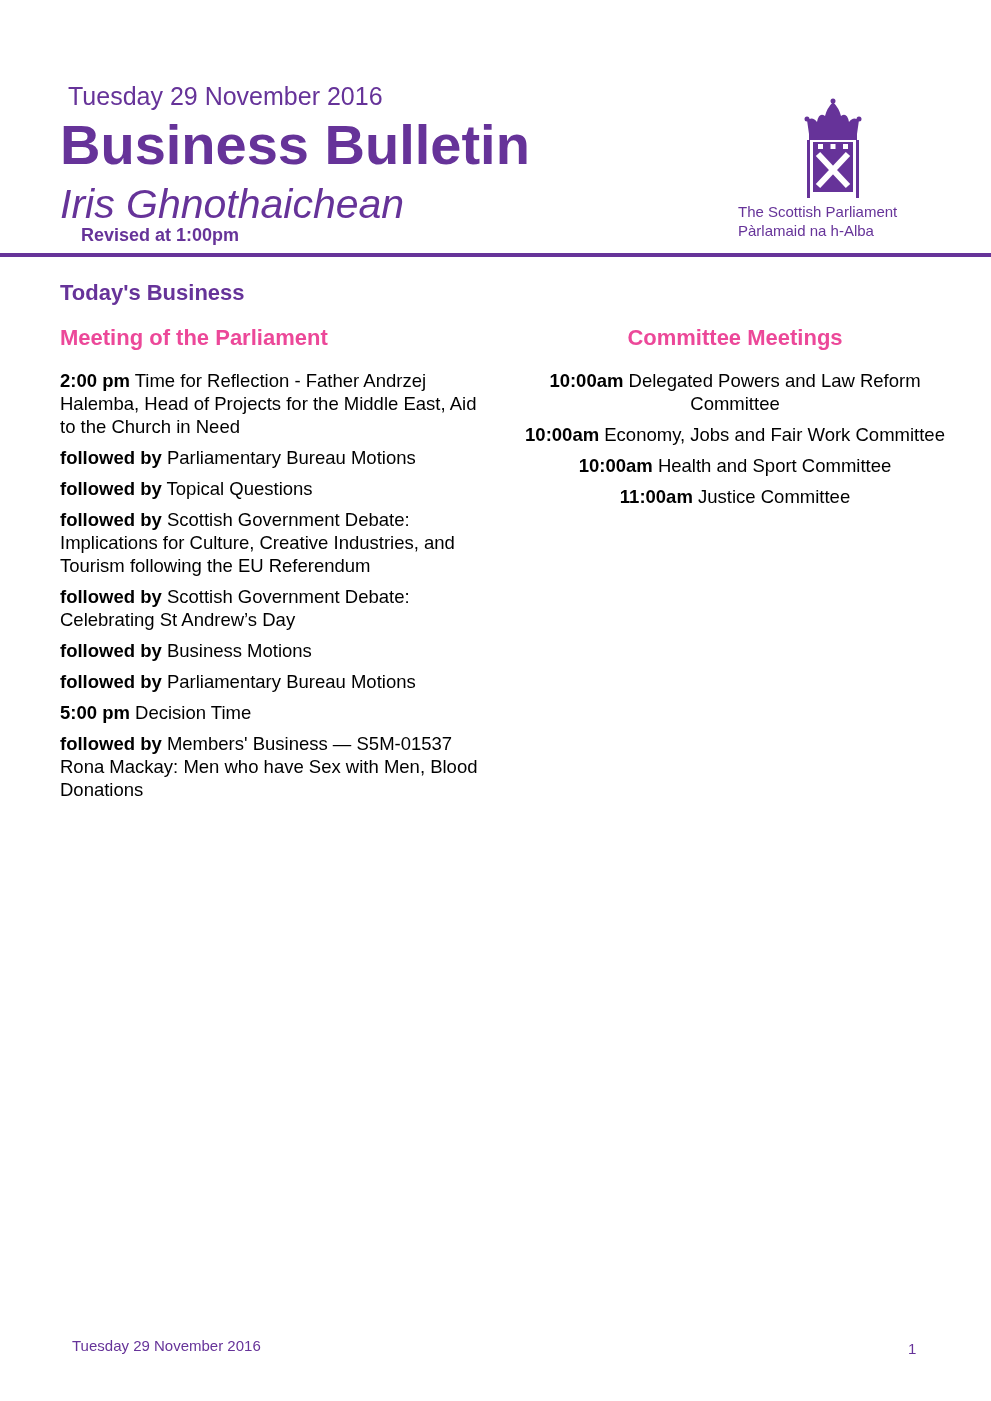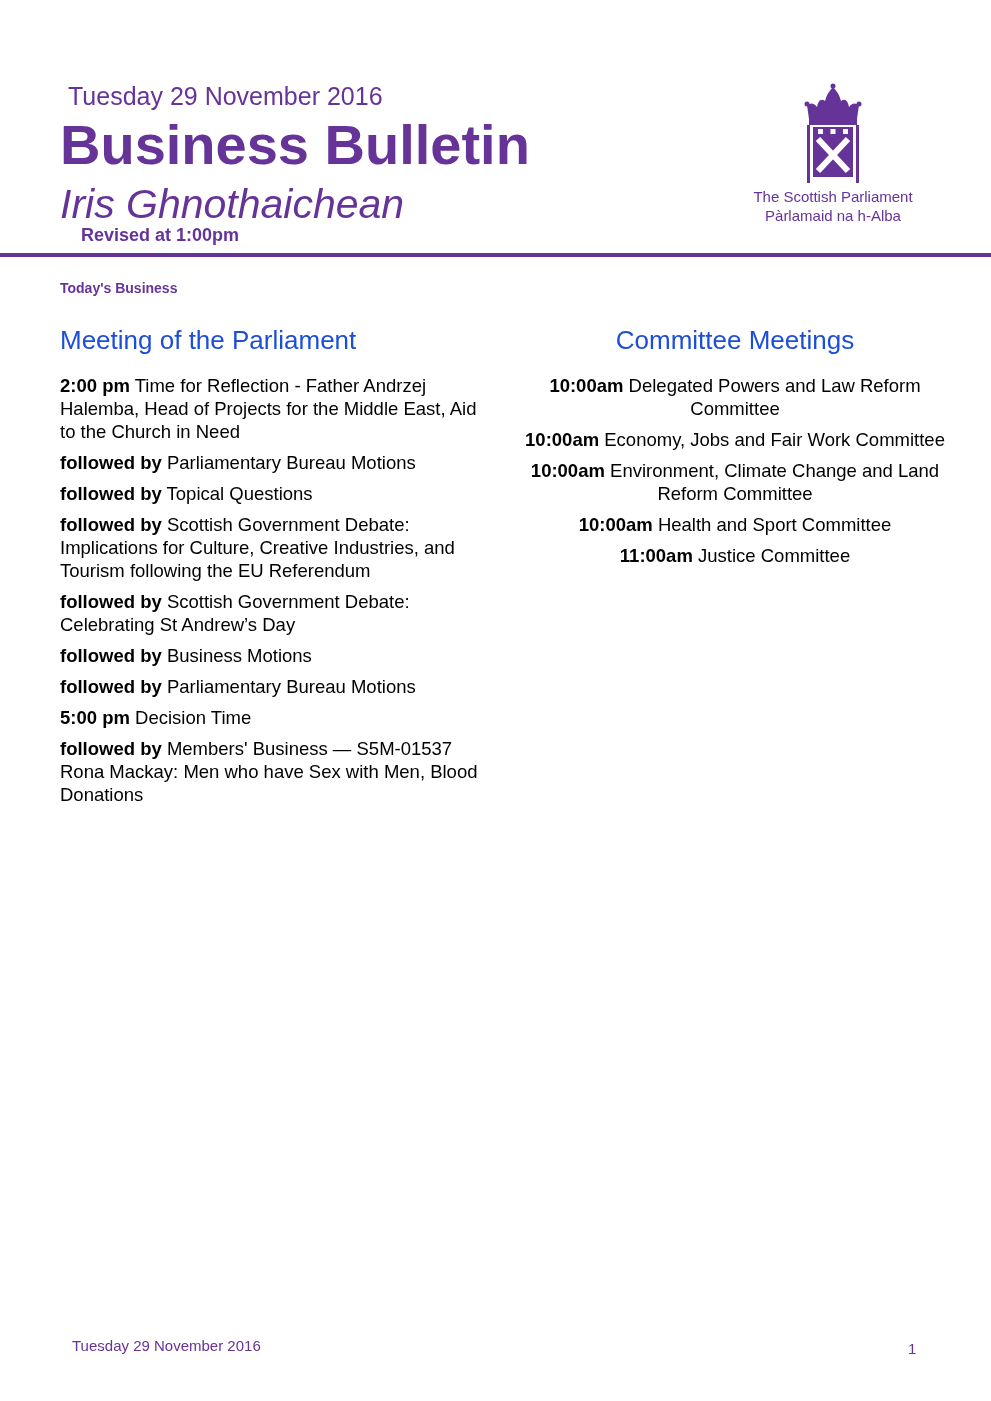--- a/index.html
+++ b/index.html
@@ -2,28 +2,28 @@
 <html><head>
 <meta charset="utf-8">
 <style>
   html, body { margin:0; padding:0; background:#ffffff; }
   body { width:991px; height:1401px; position:relative; font-family:"Liberation Sans", sans-serif; color:#000; overflow:hidden; }
   .date-top { position:absolute; left:68px; top:82px; font-size:25px; color:#663399; }
   .title { position:absolute; left:60px; top:112px; font-size:56px; font-weight:bold; color:#663399; letter-spacing:0px; }
   .subtitle { position:absolute; left:60px; top:181px; font-size:41px; font-weight:normal; font-style:italic; color:#663399; }
   .revised { position:absolute; left:61px; top:225px; font-size:18px; font-weight:bold; color:#663399;margin-left:20px; }
   .rule { position:absolute; left:0; top:253px; width:991px; height:4px; background:#663399; }
-  .logo { position:absolute; left:738px; top:83px; width:190px; text-align:center; }
+  .logo { position:absolute; left:738px; top:98px; width:190px; }
   .logo svg { display:block; margin:0 auto; }
   .logo-text { font-size:15px; color:#663399; line-height:19px; margin-top:4px; }
-  .today { position:absolute; left:60px; top:280px; font-size:14px; font-weight:bold; color:#663399; }
+  .today { position:absolute; left:60px; top:280px; font-size:22px; font-weight:bold; color:#663399; }
   .col { position:absolute; top:325px; }
   .col-left { left:60px; width:420px; }
   .col-right { left:525px; width:420px;text-align:center; }
-  .col h2 { margin:0 0 18px 0; font-size:26px; font-weight:normal; color:#1d4ed8; }
+  .col h2 { margin:0 0 18px 0; font-size:22px; font-weight:bold; color:#ec4899; }
   .item { font-size:18.5px; line-height:23px; margin-bottom:8px; }
   .item b { font-weight:bold; }
   .footer-date { position:absolute; left:72px; top:1337px; font-size:15px; color:#663399; }
   .footer-page { position:absolute; left:908px; top:1340px; font-size:15px; color:#663399; }
 </style>
 </head>
 <body>
 
 <div class="date-top">Tuesday 29 November 2016</div>
 <div class="title">Business Bulletin</div>
@@ -71,19 +71,18 @@
   <div class="item"><b>followed by</b><span> Business Motions</span></div>
   <div class="item"><b>followed by</b><span> Parliamentary Bureau Motions</span></div>
   <div class="item"><b>5:00 pm</b><span> Decision Time</span></div>
   <div class="item"><b>followed by</b><span> Members' Business — S5M-01537 Rona Mackay: Men who have Sex with Men, Blood Donations</span></div>
 </div>
 
 <div class="col col-right">
   <h2>Committee Meetings</h2>
   <div class="item"><b>10:00am</b><span> Delegated Powers and Law Reform Committee</span></div>
   <div class="item"><b>10:00am</b><span> Economy, Jobs and Fair Work Committee</span></div>
-  <div class="item"><b>10:00am</b><span> Environment, Climate Change and Land Reform Committee</span></div>
   <div class="item"><b>10:00am</b><span> Health and Sport Committee</span></div>
   <div class="item"><b>11:00am</b><span> Justice Committee</span></div>
 </div>
 
 <div class="footer-date">Tuesday 29 November 2016</div>
 <div class="footer-page">1</div>
 
 </body></html>

